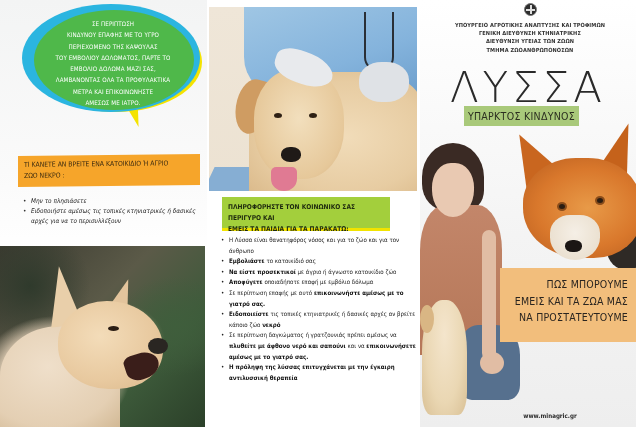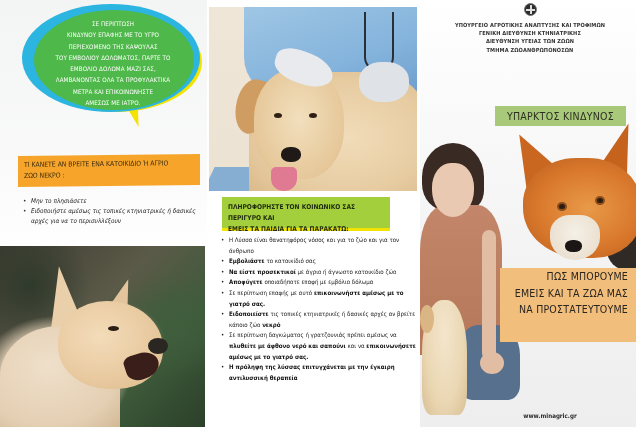--- a/index.html
+++ b/index.html
@@ -81,22 +81,22 @@
   .panel3 { position: absolute; left: 420px; top: 0; width: 216px; height: 427px;
     background: linear-gradient(180deg, #ffffff 0%, #f4f4f4 55%, #eeeeee 100%); overflow: hidden; }
   .emblem { position: absolute; left: 104px; top: 3px; width: 13px; height: 13px; border-radius: 50%;
     background: #2d2d2d; border: 1px solid #777; }
   .emblem::before { content: ""; position: absolute; left: 5px; top: 1px; width: 2px; height: 9px; background: #ddd; }
   .emblem::after { content: ""; position: absolute; left: 1px; top: 5px; width: 9px; height: 2px; background: #ddd; }
   .ministry { position: absolute; left: 10px; top: 21px; width: 200px; text-align: center; }
   .ministry span { display: block; font-size: 5.6px; line-height: 8.2px; color: #333; font-weight: bold; letter-spacing: 0.1px; }
   .title-lyssa { position: absolute; left: 0; top: 66px; width: 216px; text-align: center;
     font-family: "DejaVu Sans", sans-serif; font-size: 42px; font-weight: 300; color: #2a2a2a; letter-spacing: 4px; line-height: 44px; }
-  .subtitle { position: absolute; left: 44px; top: 106px; width: 131px; height: 20px; background: #a9c97a;
-    text-align: center; font-size: 10.5px; line-height: 20px; color: #2c2f20; letter-spacing: 0.3px; margin-left: 31px; }
+  .subtitle { position: absolute; left: 44px; top: 106px; width: 115px; height: 20px; background: #a9c97a;
+    text-align: center; font-size: 10.5px; line-height: 20px; color: #2c2f20; letter-spacing: 0.3px; }
 
   .girl-hair { position: absolute; left: 2px; top: 143px; width: 62px; height: 68px; background: #3a2a24; border-radius: 50% 50% 30% 40%; }
   .girl-face { position: absolute; left: 12px; top: 163px; width: 42px; height: 54px; background: #e9c9b2; border-radius: 45% 45% 50% 50%; }
   .girl-body { position: absolute; left: 0; top: 205px; width: 82px; height: 150px; background: linear-gradient(180deg, #c3866a 0%, #b57758 100%); border-radius: 30% 30% 0 0; }
   .girl-jeans { position: absolute; left: 40px; top: 325px; width: 60px; height: 75px; background: #56708e; border-radius: 30% 40% 20% 20%; }
   .girl-arm { position: absolute; left: 62px; top: 230px; width: 14px; height: 130px; background: #e1bda4; border-radius: 8px; }
   .girl-hand { position: absolute; left: 60px; top: 352px; width: 24px; height: 22px; background: #e1bda4; border-radius: 50%; }
   .puppy { position: absolute; left: 2px; top: 300px; width: 45px; height: 115px; background: radial-gradient(ellipse at 50% 30%, #f4e5cc 0%, #ead7b3 60%, #d8bf94 100%); border-radius: 45% 45% 20% 20%; }
   .puppy-ear { position: absolute; left: 0; top: 305px; width: 14px; height: 28px; background: #d9b684; border-radius: 50%; }
 
@@ -104,21 +104,21 @@
   .fox-ear-l { position: absolute; left: 0; top: 0; width: 0; height: 0; border-left: 14px solid transparent; border-right: 28px solid transparent; border-bottom: 55px solid #c9661f; transform: rotate(-22deg); }
   .fox-ear-r { position: absolute; left: 88px; top: -8px; width: 0; height: 0; border-left: 18px solid transparent; border-right: 14px solid transparent; border-bottom: 55px solid #c5621b; transform: rotate(16deg); }
   .fox-head { position: absolute; left: 8px; top: 28px; width: 118px; height: 100px; background: radial-gradient(ellipse at 55% 50%, #e89a48 0%, #d9782c 55%, #b85d1e 100%); border-radius: 45% 45% 40% 50%; }
   .fox-muzzle { position: absolute; left: 35px; top: 85px; width: 50px; height: 45px; background: radial-gradient(ellipse at 50% 40%, #f5efe6 0%, #e7dbc8 100%); border-radius: 40% 40% 50% 50%; }
   .fox-eye { position: absolute; width: 10px; height: 9px; background: #2b1d12; border-radius: 50%; border: 2px solid #8a4d1b; }
   .fox-nose { position: absolute; left: 50px; top: 110px; width: 17px; height: 12px; background: #1b1614; border-radius: 45%; }
   .fox-neck { position: absolute; left: 92px; top: 100px; width: 40px; height: 40px; background: #2f2a26; border-radius: 50%; }
 
   .orange-box { position: absolute; left: 80px; top: 268px; width: 136px; height: 74px; background: #f2be7c; }
   .orange-box span { display: block; text-align: right; padding-right: 8px; font-size: 10.5px; line-height: 16.5px; color: #2a2520; letter-spacing: 0.2px; }
-  .orange-box .inner { }
+  .orange-box .inner { padding-top: 8px; }
   .website { position: absolute; left: 70px; top: 412px; width: 120px; text-align: center; font-size: 6.2px; font-weight: bold; color: #2a2a2a; }
 </style>
 </head>
 <body>
 
 <div class="panel1">
   <div class="bubble-wrap">
     <div class="bubble-yellow"></div>
     <div class="bubble-yellow-tail"></div>
     <div class="bubble-blue"></div>
@@ -206,20 +206,21 @@
 </div>
 
 <div class="panel3">
   <div class="emblem"></div>
   <div class="ministry">
     <span>ΥΠΟΥΡΓΕΙΟ ΑΓΡΟΤΙΚΗΣ ΑΝΑΠΤΥΞΗΣ ΚΑΙ ΤΡΟΦΙΜΩΝ</span>
     <span>ΓΕΝΙΚΗ ΔΙΕΥΘΥΝΣΗ ΚΤΗΝΙΑΤΡΙΚΗΣ</span>
     <span>ΔΙΕΥΘΥΝΣΗ ΥΓΕΙΑΣ ΤΩΝ ΖΩΩΝ</span>
     <span>ΤΜΗΜΑ ΖΩΟΑΝΘΡΩΠΟΝΟΣΩΝ</span>
   </div>
+  <div class="title-lyssa">ΛΥΣΣΑ</div>
   <div class="subtitle">ΥΠΑΡΚΤΟΣ ΚΙΝΔΥΝΟΣ</div>
 
   <div class="girl-hair"></div>
   <div class="girl-body"></div>
   <div class="girl-face"></div>
   <div class="girl-jeans"></div>
   <div class="girl-arm"></div>
   <div class="girl-hand"></div>
   <div class="puppy"></div>
   <div class="puppy-ear"></div>

